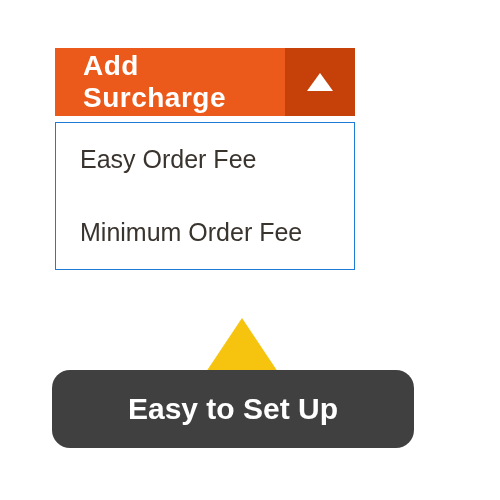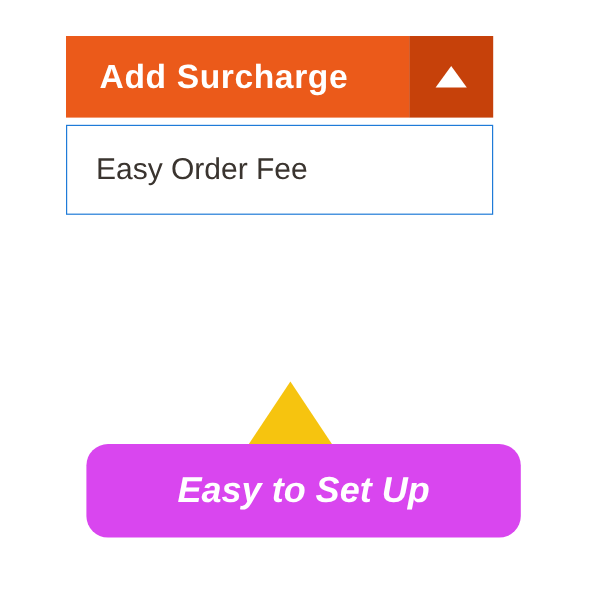--- a/index.html
+++ b/index.html
@@ -1,25 +1,25 @@
 <!DOCTYPE html>
 <html><head>
 <meta charset="utf-8">
 <style>
   html,body{margin:0;padding:0;width:500px;height:500px;background:#fff;font-family:"Segoe UI",Arial,sans-serif;}
   .stage{position:relative;width:500px;height:500px;}
-  .dropdown{position:absolute;left:55px;top:30px;width:356px;}
+  .dropdown{position:absolute;left:55px;top:48px;width:300px;}
   .dd-btn{display:flex;height:68px;cursor:pointer;}
   .dd-btn-main{flex:1;background:#eb5a1a;display:flex;align-items:center;padding-left:28px;}
   .dd-btn-label{color:#fff;font-size:28px;font-weight:700;letter-spacing:.5px;}
   .dd-btn-arrow{width:70px;background:#c6410a;display:flex;align-items:center;justify-content:center;}
   .tri-up{width:0;height:0;border-left:13px solid transparent;border-right:13px solid transparent;border-bottom:18px solid #fff;}
   .dd-menu{margin-top:6px;border:1px solid #1f7bd8;background:#fff;}
   .dd-item{padding:22px 24px;font-size:25px;color:#3a342f;cursor:pointer;}
-  .callout{position:absolute;left:72px;top:370px;width:362px;height:78px;background:#d946ef;border-radius:18px;display:flex;align-items:center;justify-content:center;font-style:italic;}
+  .callout{position:absolute;left:52px;top:370px;width:362px;height:78px;background:#404040;border-radius:18px;display:flex;align-items:center;justify-content:center;}
   .callout-tail{position:absolute;left:206px;top:318px;width:0;height:0;border-left:36px solid transparent;border-right:36px solid transparent;border-bottom:54px solid #f6c40f;}
   .callout-text{color:#fff;font-size:30px;font-weight:600;}
 </style>
 </head>
 <body>
 
 <div class="stage">
 
   <div class="dropdown">
     <div class="dd-btn">
@@ -27,20 +27,23 @@
         <span class="dd-btn-label">Add Surcharge</span>
       </div>
       <div class="dd-btn-arrow">
         <div class="tri-up"></div>
       </div>
     </div>
     <div class="dd-menu">
       <div class="dd-item">
         <span>Easy Order Fee</span>
       </div>
+      <div class="dd-item">
+        <span>Minimum Order Fee</span>
+      </div>
     </div>
   </div>
 
   <div class="callout-tail"></div>
   <div class="callout">
     <span class="callout-text">Easy to Set Up</span>
   </div>
 
 </div>
 

